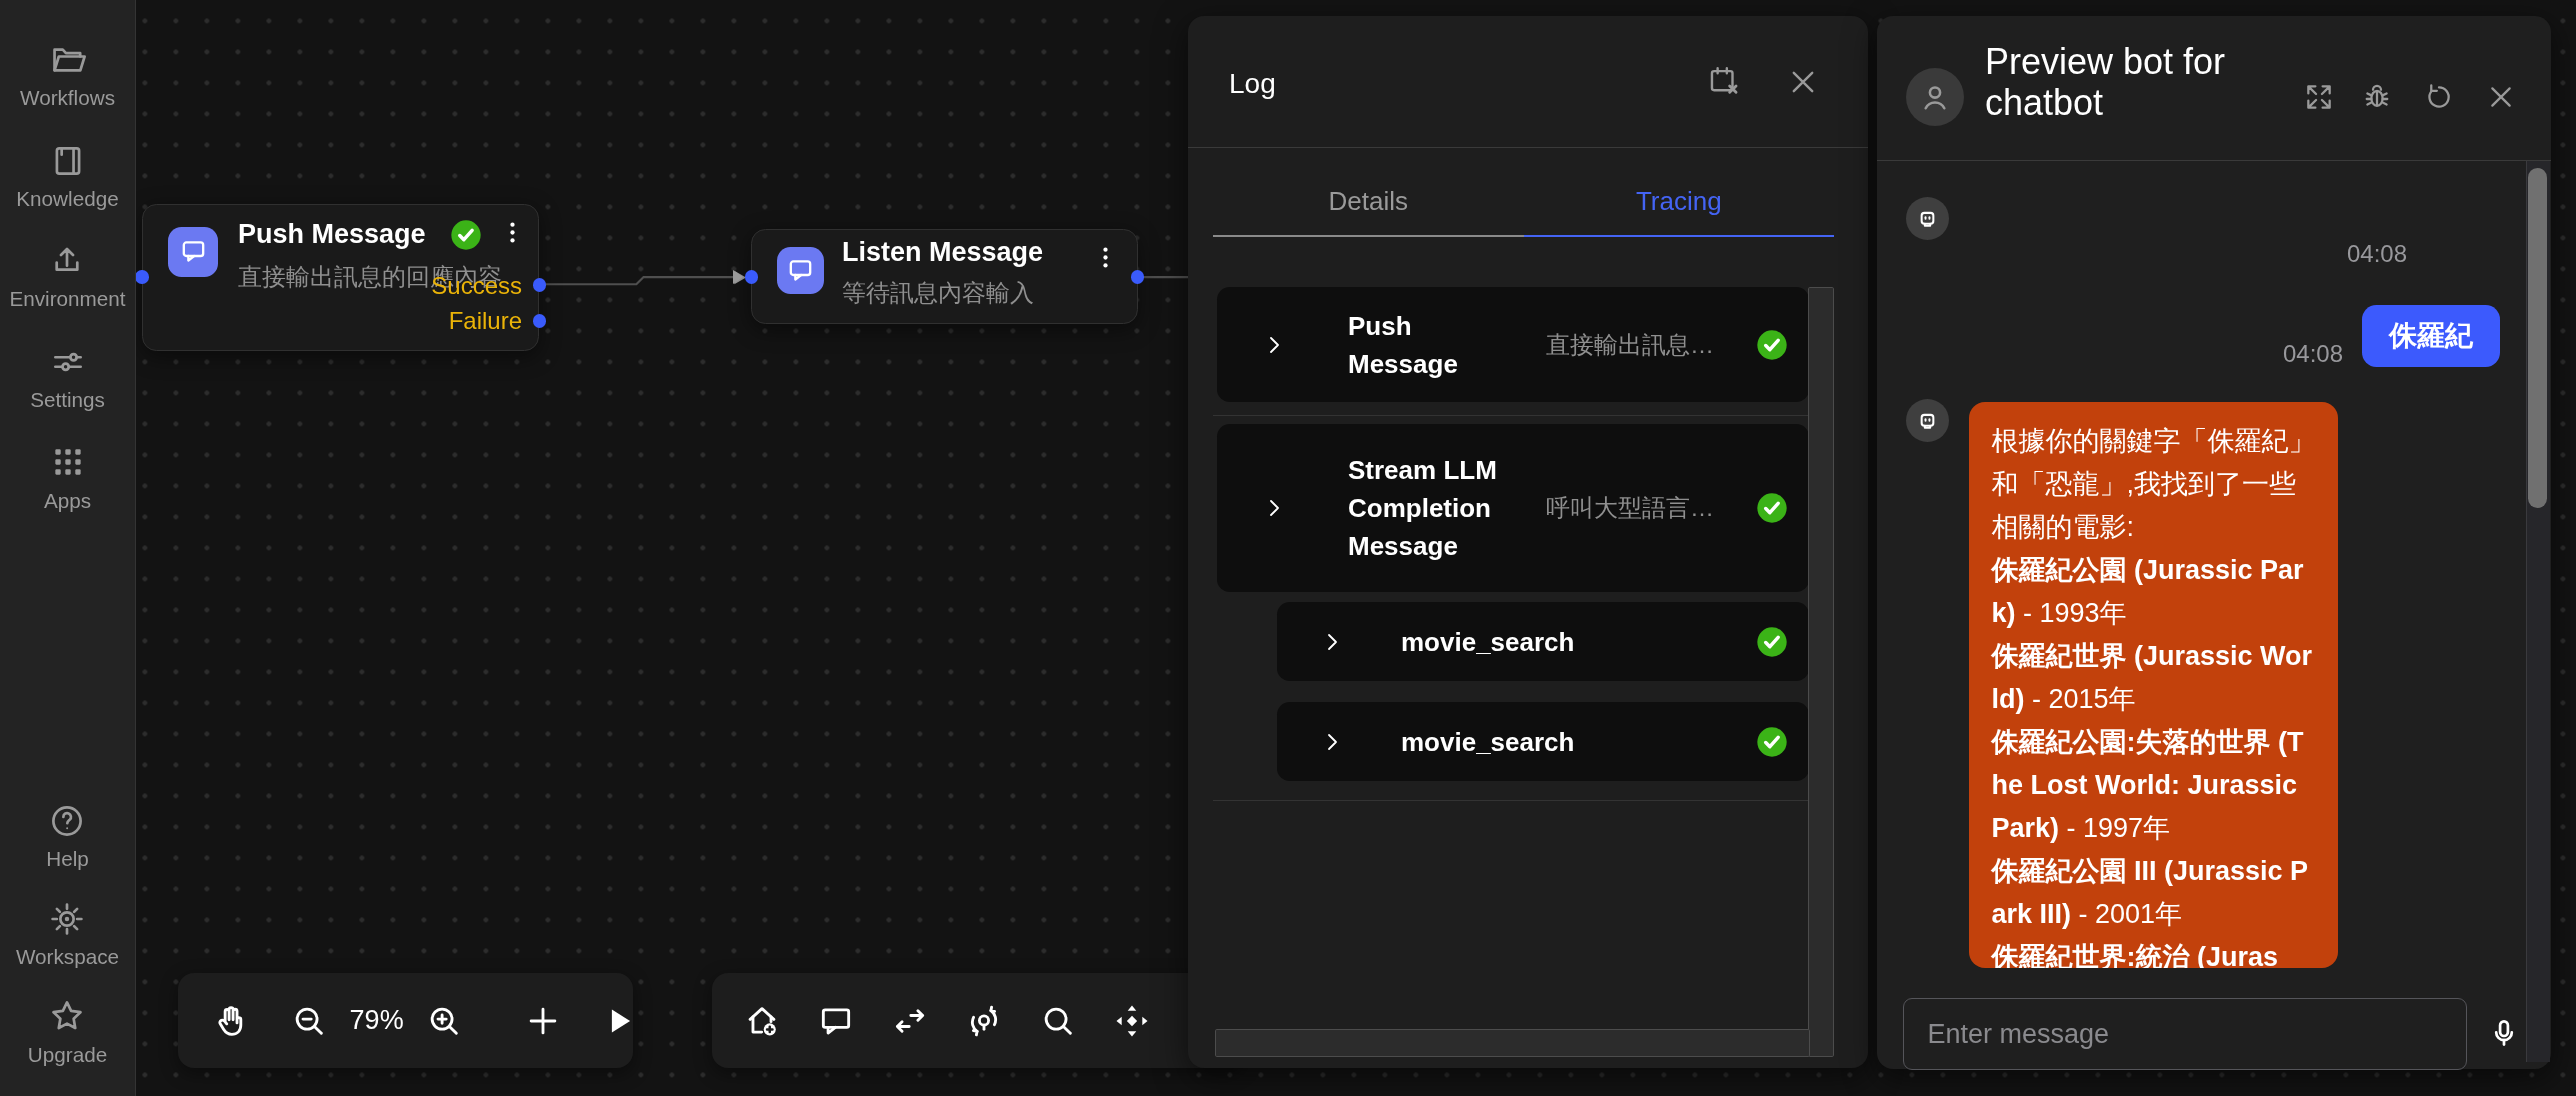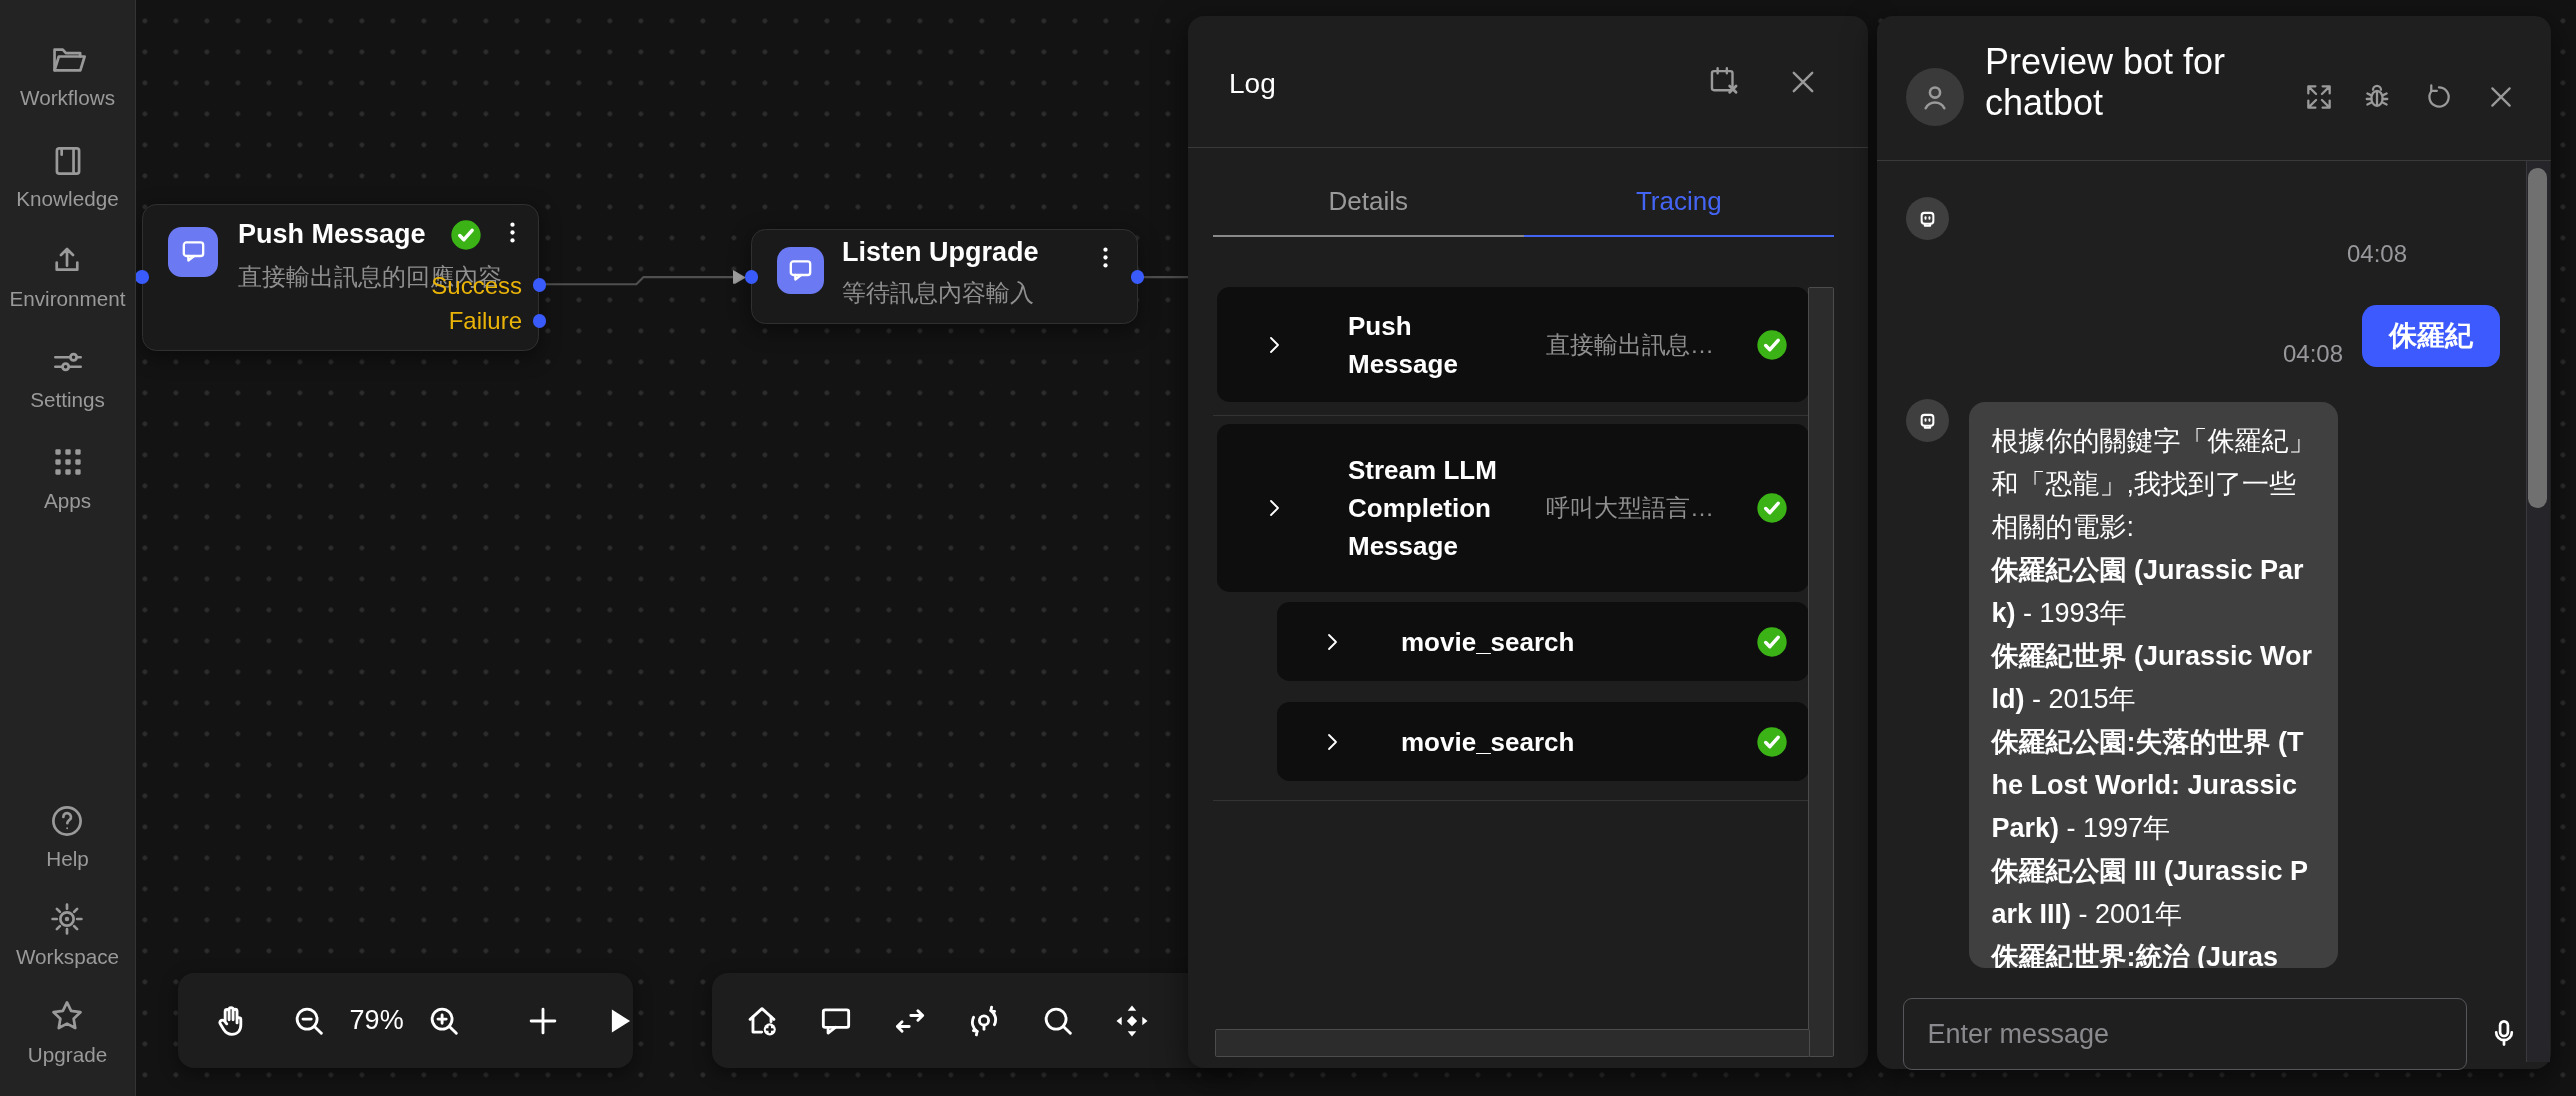--- a/index.html
+++ b/index.html
@@ -105,21 +105,21 @@
   .bot-avatar svg{width:27px;height:27px}
   #pv-bot-avatar-1{left:29px;top:181px}
   #pv-bot-avatar-2{left:29px;top:383px}
   .bubble{position:absolute;border-radius:16px;color:#fff}
   #pv-msg-1{left:92px;top:173px;width:355px;height:77px;background:#68686b;
     display:flex;align-items:center;padding:0 23.4px;box-sizing:border-box;font-size:27px}
   #pv-time-1{position:absolute;left:470px;top:224px;font-size:24px;color:#98989c}
   #pv-msg-2{right:51px;top:289px;height:62px;background:#3c5afd;border-radius:14.4px;
     display:flex;align-items:center;padding:0 27px;font-size:28px;font-weight:600}
   #pv-time-2{position:absolute;right:208px;top:324px;font-size:24px;color:#98989c}
-  #pv-msg-3{left:92px;top:386px;width:369px;height:566px;background:#404040;
+  #pv-msg-3{left:92px;top:386px;width:369px;height:566px;background:#c2410c;
     padding:18px 22.5px;box-sizing:border-box;font-size:27px;line-height:43px;
     white-space:pre-wrap;word-break:break-all;overflow:hidden}
   .seg-bold{font-weight:700}
   #pv-input{position:absolute;left:26px;top:982px;width:564px;height:72px;box-sizing:border-box;
     background:transparent;border:1.8px solid #55555a;border-radius:9px;color:#eee;
     font-size:27px;padding:0 23.4px;font-family:"Liberation Sans",sans-serif;outline:none}
   #pv-input::placeholder{color:#8a8a8e}
   #pv-mic{position:absolute;left:609px;top:999px;width:36px;height:36px;cursor:pointer}
   #pv-mic svg{width:36px;height:36px}
   #pv-scroll-track{position:absolute;left:649px;top:145px;width:23.4px;height:901px;
@@ -242,21 +242,21 @@
     <div class="port" style="right:-8px;top:109px"></div>
   </div>
 
   <div class="node" id="node-listen">
     <div class="node-icon">
       <svg class="stroked-w" viewBox="0 0 24 24">
           <rect x="4.5" y="5" width="15" height="10.5" rx="2"></rect>
           <path d="M8 15.5V19l4.5-3.5"></path>
         </svg>
     </div>
-    <div class="node-title">Listen Upgrade</div>
+    <div class="node-title">Listen Message</div>
     <div class="node-sub">等待訊息內容輸入</div>
     <div class="kebab">
       <svg viewBox="0 0 24 24" fill="#fff">
           <circle cx="12" cy="5" r="1.9"></circle>
           <circle cx="12" cy="12" r="1.9"></circle>
           <circle cx="12" cy="19" r="1.9"></circle>
         </svg>
     </div>
     <div class="in-arrow" style="left:-19px;top:40px"></div>
     <div class="port" style="left:-7.2px;top:40px"></div>

